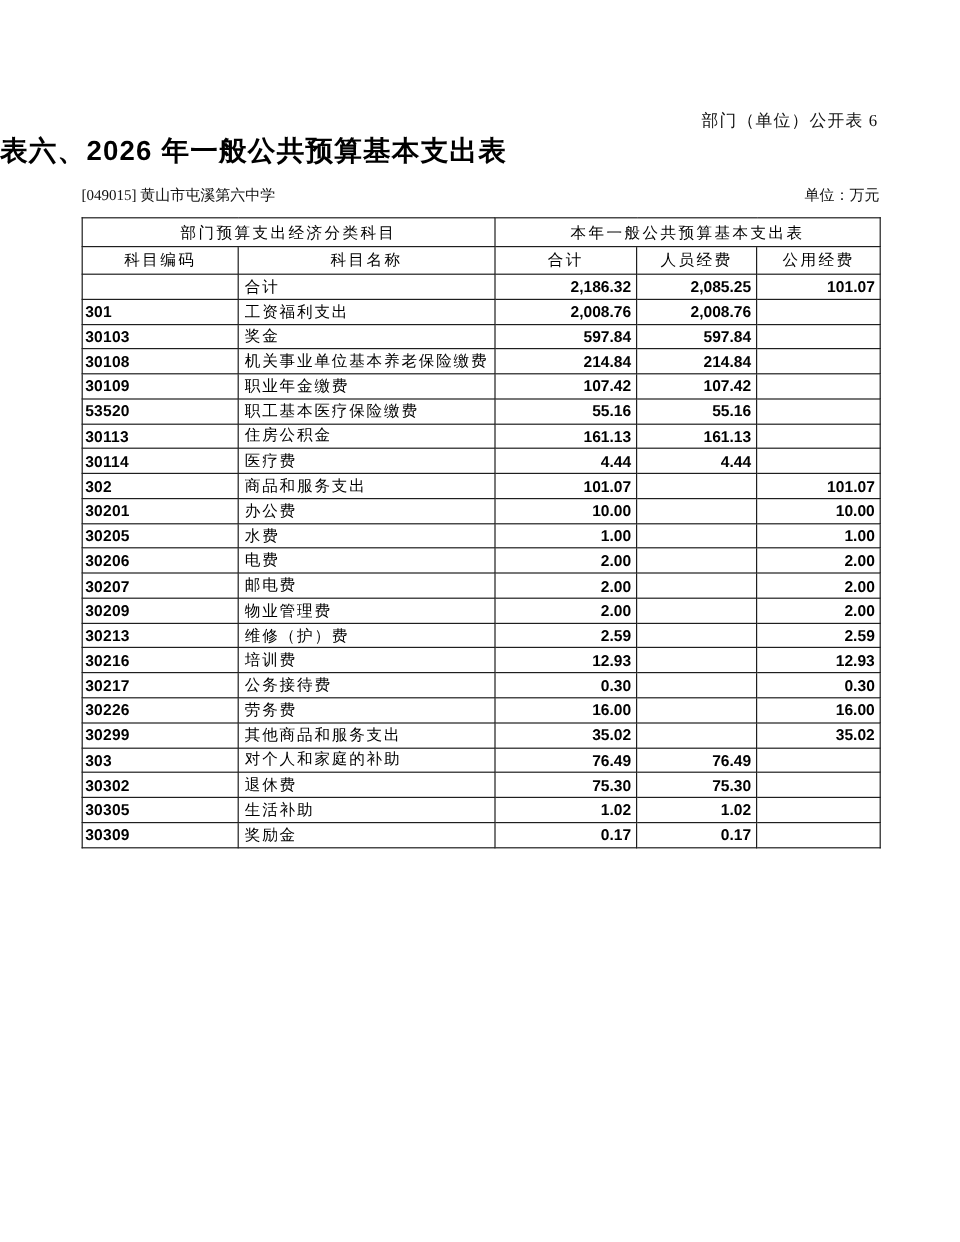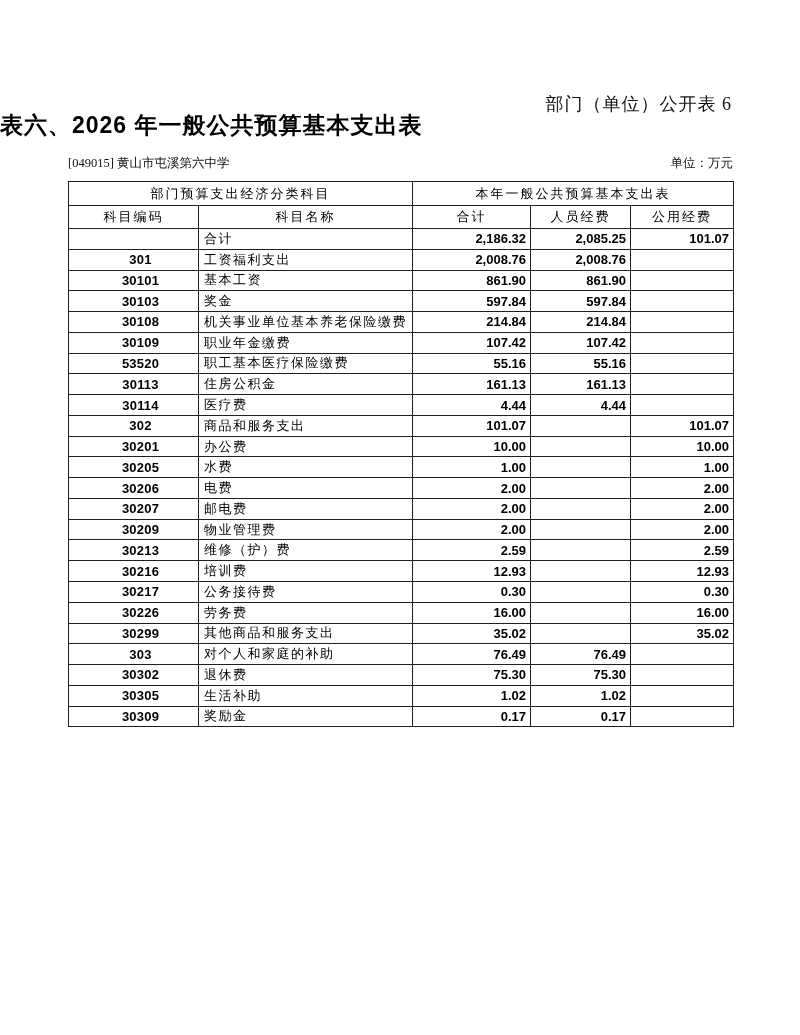--- a/index.html
+++ b/index.html
@@ -11,21 +11,21 @@
     width: 800px;
     height: 1035px;
     background: #ffffff;
     overflow: hidden;
   }
 
   .corner-label {
     position: absolute;
     top: 92px;
     right: 68px;
-    font-size: 18px;
+    font-size: 14px;
     letter-spacing: 1px;
     color: #111;
   }
 
   .doc-title {
     position: absolute;
     top: 110px;
     left: 0;
     width: 100%;
     font-family: "Liberation Sans", "DejaVu Sans", sans-serif;
@@ -70,22 +70,22 @@
     letter-spacing: 2px;
     color: #000;
   }
 
   tr.group-row th { height: 24px; }
   tr.cols-row  th { height: 23px; }
 
   .budget-table tbody td { height: 20.77px; font-size: 13px; }
 
   td.cell-code {
-    text-align: center;
-    padding-left: 14px;
+    text-align: left;
+    padding-left: 2px;
     font-family: "Liberation Sans", "DejaVu Sans", sans-serif;
     font-weight: 600;
     font-size: 12px;
     letter-spacing: 0.2px;
   }
   td.cell-name {
     text-align: left;
     padding-left: 5px;
     letter-spacing: 1.5px;
   }
@@ -141,27 +141,20 @@
       <td class="cell-num">101.07</td>
     </tr>
         <tr>
       <td class="cell-code">301</td>
       <td class="cell-name">工资福利支出</td>
       <td class="cell-num">2,008.76</td>
       <td class="cell-num">2,008.76</td>
       <td class="cell-num"></td>
     </tr>
         <tr>
-      <td class="cell-code">30101</td>
-      <td class="cell-name">基本工资</td>
-      <td class="cell-num">861.90</td>
-      <td class="cell-num">861.90</td>
-      <td class="cell-num"></td>
-    </tr>
-        <tr>
       <td class="cell-code">30103</td>
       <td class="cell-name">奖金</td>
       <td class="cell-num">597.84</td>
       <td class="cell-num">597.84</td>
       <td class="cell-num"></td>
     </tr>
         <tr>
       <td class="cell-code">30108</td>
       <td class="cell-name">机关事业单位基本养老保险缴费</td>
       <td class="cell-num">214.84</td>

